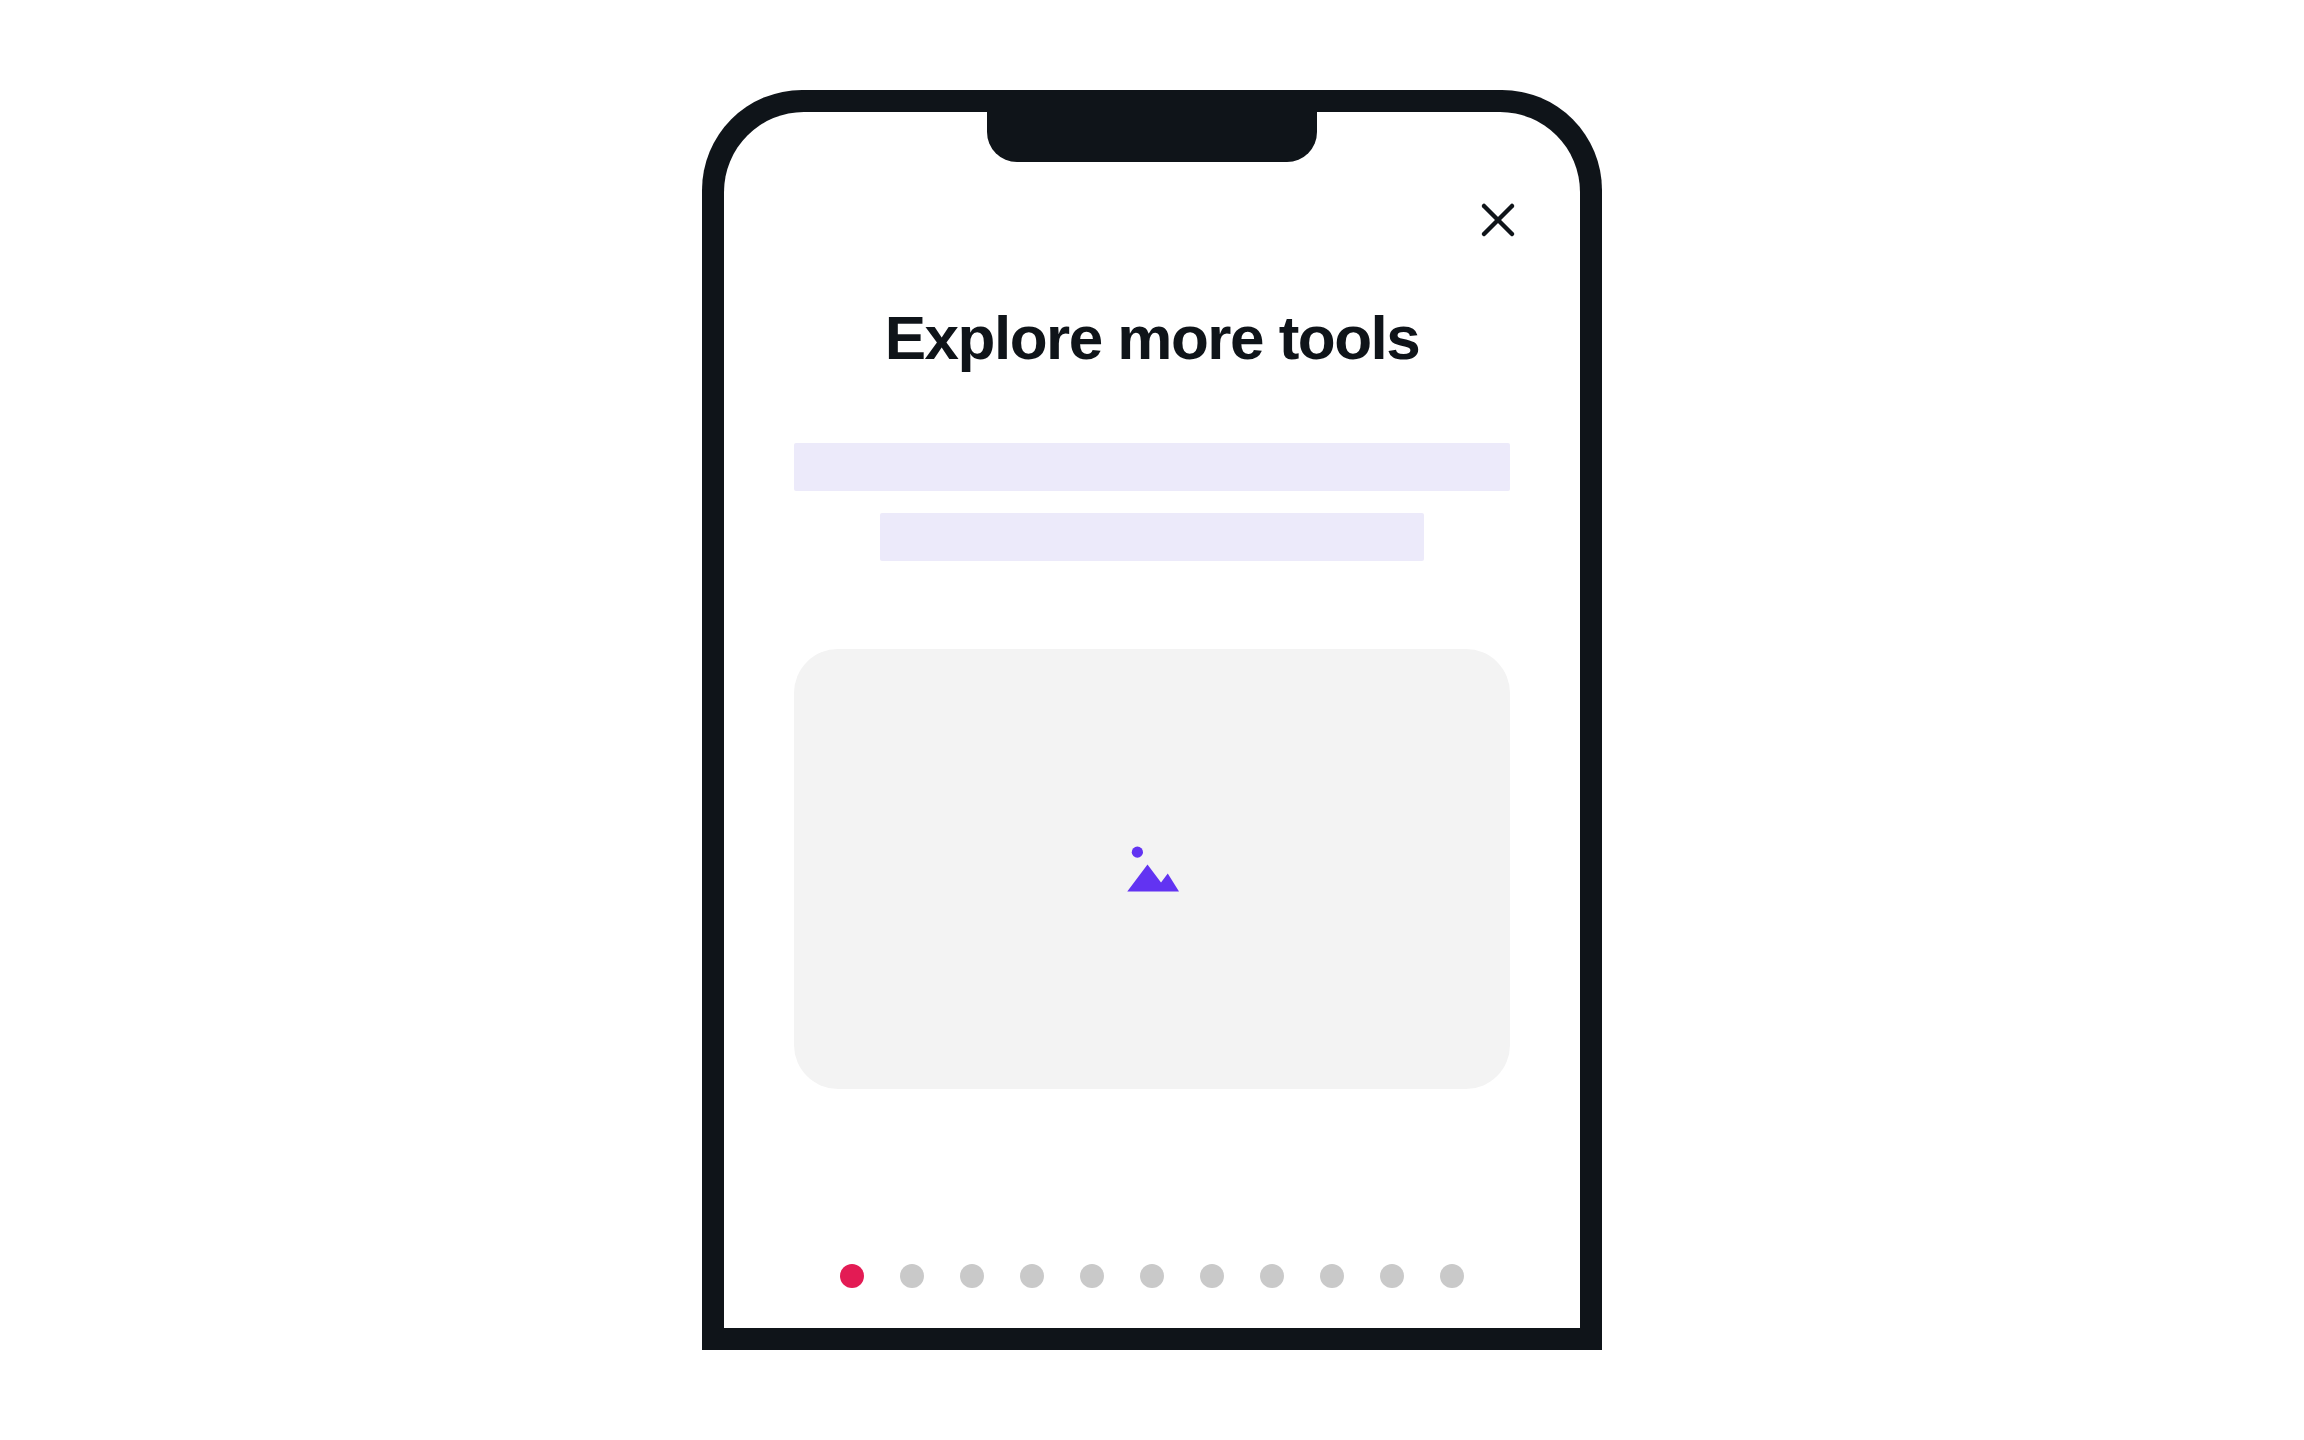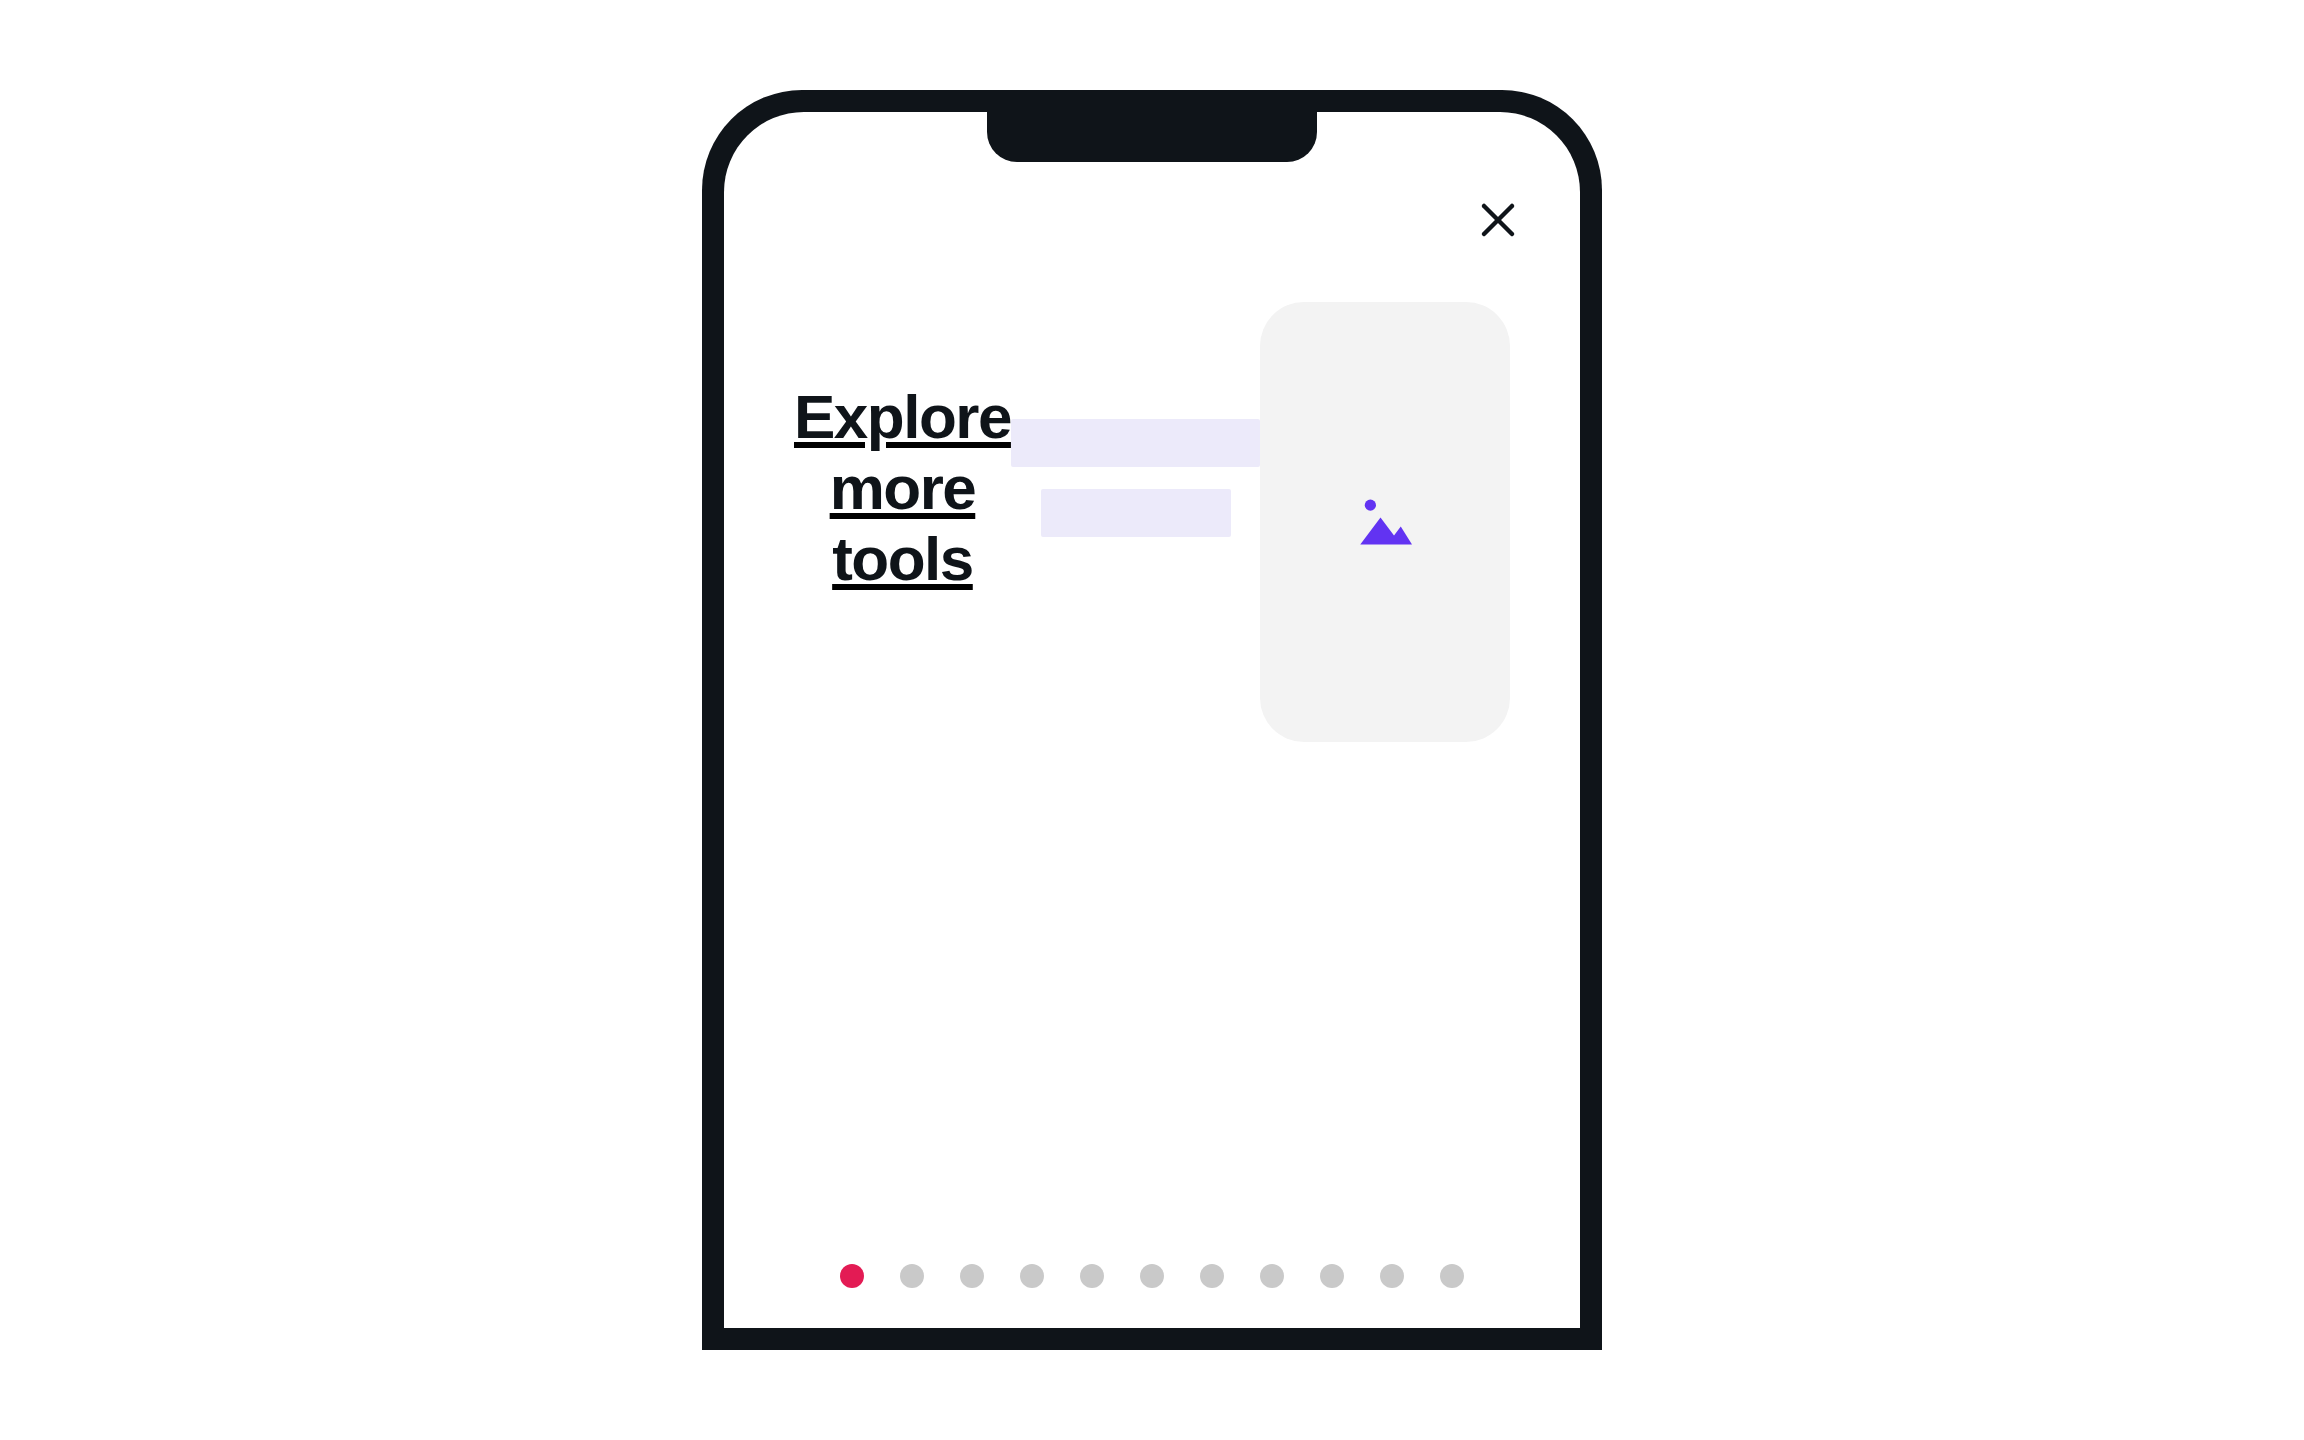--- a/index.html
+++ b/index.html
@@ -67,23 +67,22 @@
       width: 40px;
       height: 40px;
       stroke: #0f1419;
       stroke-width: 4.5;
       stroke-linecap: round;
     }
 
     .content {
       padding: 190px 70px 0 70px;
       display: flex;
-      flex-direction: row;
+      flex-direction: column;
       align-items: center;
-      text-decoration: underline;
     }
 
     .title {
       font-size: 62px;
       font-weight: 800;
       color: #0f1419;
       letter-spacing: -1.5px;
       text-align: center;
       margin-bottom: 70px;
     }

